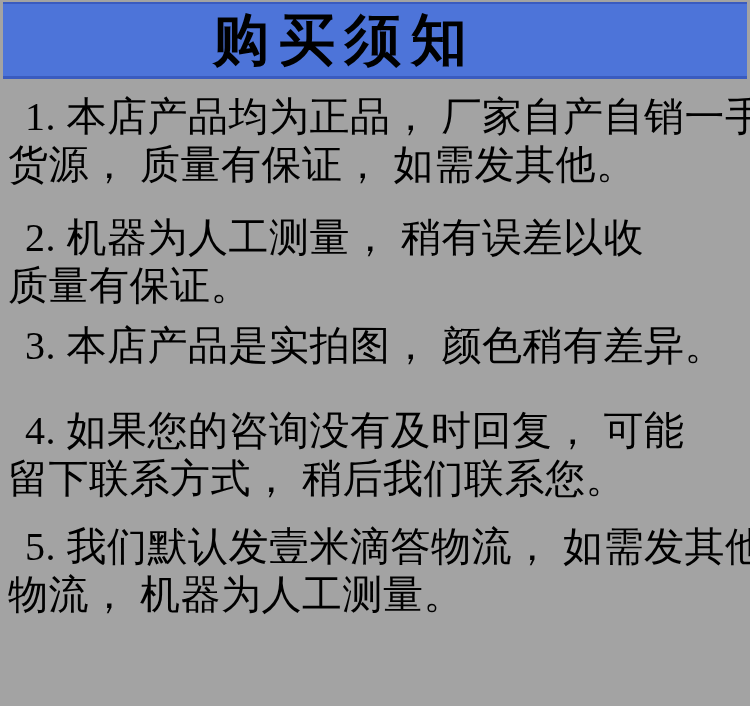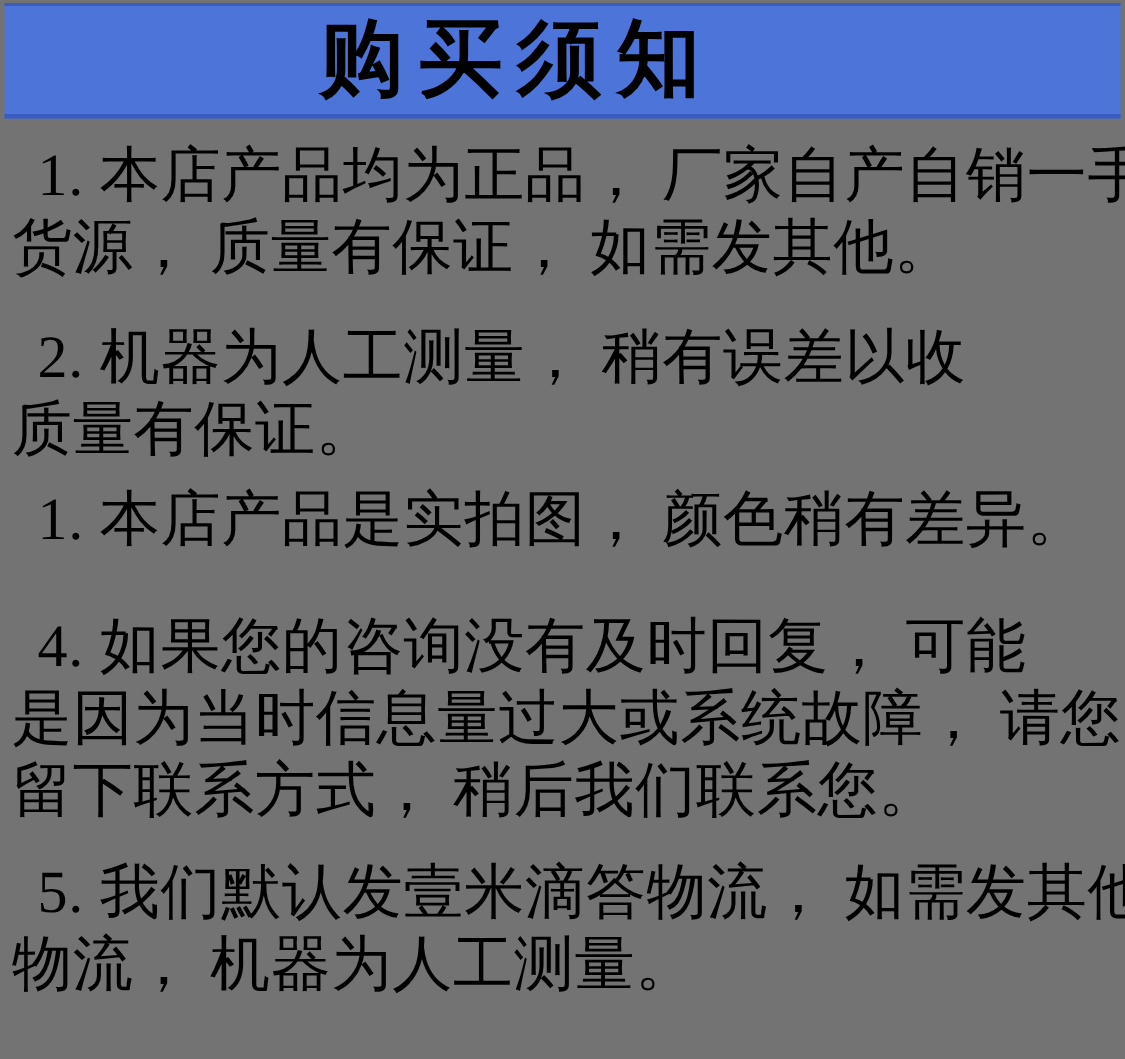--- a/index.html
+++ b/index.html
@@ -1,20 +1,20 @@
 <!DOCTYPE html>
 <html><head>
 <meta charset="utf-8">
 <style>
   html, body { margin: 0; padding: 0; background: #ffffff; }
   .page {
     position: relative;
     width: 750px;
     height: 706px;
-    background: #737373;
+    background: #a3a3a3;
     overflow: hidden;
     font-family: "Liberation Serif", serif;
     color: #000000;
   }
   .banner {
     box-sizing: border-box;
     margin: 2px 3px 0 3px;
     height: 77px;
     background: #4d74d9;
     border-top: 2px solid #3a5bbf;
@@ -70,26 +70,25 @@
       <span class="line indent">1. 本店产品均为正品， 厂家自产自销一手</span>
       <span class="line">货源， 质量有保证， 如需发其他。</span>
     </p>
 
     <p class="notice-item item-2">
       <span class="line indent">2. 机器为人工测量， 稍有误差以收</span>
       <span class="line">质量有保证。</span>
     </p>
 
     <p class="notice-item item-3">
-      <span class="line indent">1. 本店产品是实拍图， 颜色稍有差异。</span>
+      <span class="line indent">3. 本店产品是实拍图， 颜色稍有差异。</span>
     </p>
 
     <p class="notice-item item-4">
       <span class="line indent">4. 如果您的咨询没有及时回复， 可能</span>
-      <span class="line">是因为当时信息量过大或系统故障， 请您</span>
       <span class="line">留下联系方式， 稍后我们联系您。</span>
     </p>
 
     <p class="notice-item item-5">
       <span class="line indent">5. 我们默认发壹米滴答物流， 如需发其他</span>
       <span class="line">物流， 机器为人工测量。</span>
     </p>
 
   </main>
 </div>

